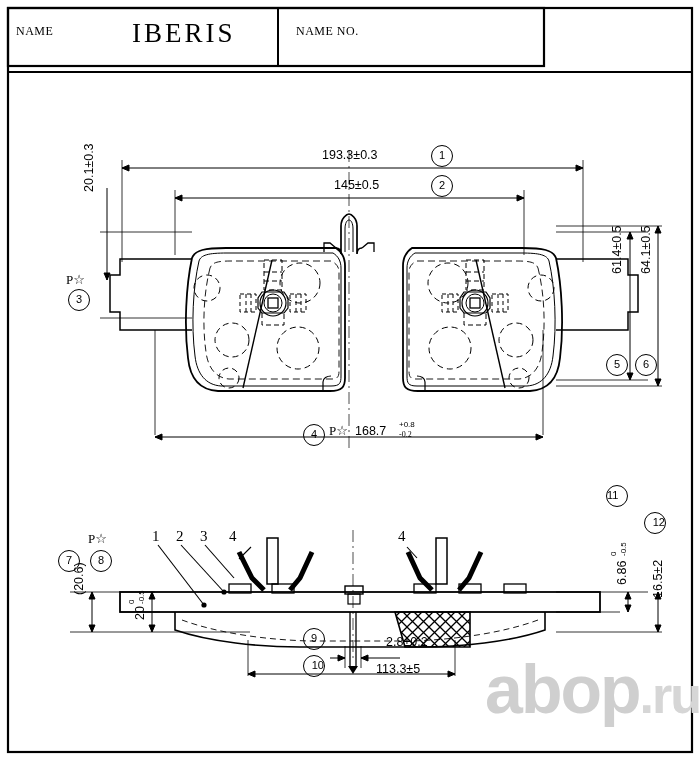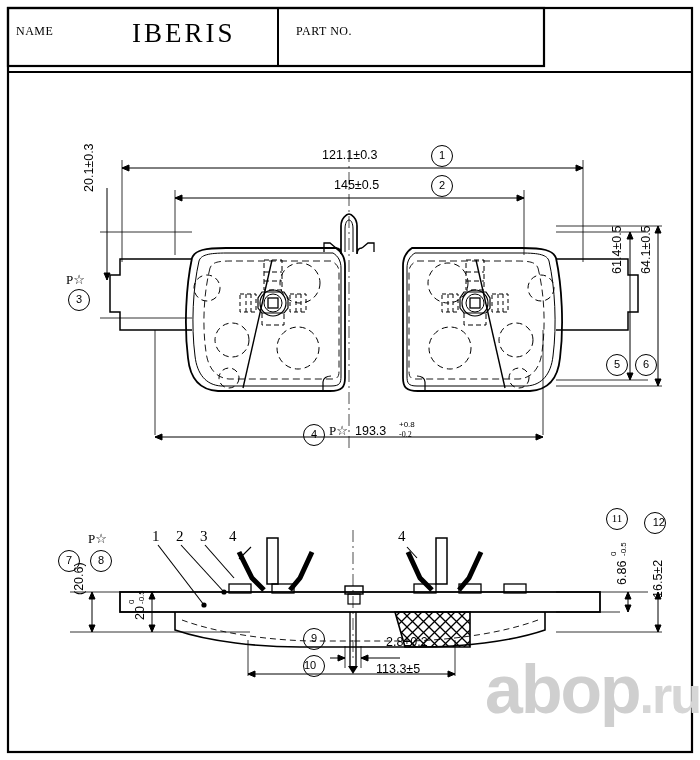--- a/index.html
+++ b/index.html
@@ -345,65 +345,65 @@
         <circle cx="224" cy="592" r="2.6" fill="#000" stroke="none"></circle>
         <line x1="205" y1="545" x2="234" y2="578"></line>
         <line x1="251" y1="547" x2="239" y2="559"></line>
         <line x1="407" y1="547" x2="417" y2="558"></line>
       </g>
     </g>
   </svg>
 
   <div class="tbox ttl-lbl" style="left:16px;top:24px;">NAME</div>
   <div class="tbox ttl-val" style="left:106px;top:18px;margin-left:26px;">IBERIS</div>
-  <div class="tbox ttl-lbl" style="left:296px;top:24px;">PART NO.</div>
-
-  <div class="tbox dim" style="left:322px;top:148px;">121.1±0.3</div>
+  <div class="tbox ttl-lbl" style="left:296px;top:24px;">NAME NO.</div>
+
+  <div class="tbox dim" style="left:322px;top:148px;">193.3±0.3</div>
   <div class="tbox cnum" style="left:431px;top:145px;width:20px;height:20px;border:1.2px solid #000;border-radius:50%;text-align:center;line-height:18px;">1</div>
 
   <div class="tbox dim" style="left:334px;top:178px;">145±0.5</div>
   <div class="tbox cnum" style="left:431px;top:175px;width:20px;height:20px;border:1.2px solid #000;border-radius:50%;text-align:center;line-height:18px;">2</div>
 
   <div class="tbox dim" style="left:82px;top:192px;transform:rotate(-90deg);transform-origin:0 0;">20.1±0.3</div>
   <div class="tbox pstar" style="left:66px;top:272px;">P☆</div>
   <div class="tbox cnum" style="left:68px;top:289px;width:20px;height:20px;border:1.2px solid #000;border-radius:50%;text-align:center;line-height:18px;">3</div>
 
   <div class="tbox dim" style="left:610px;top:274px;transform:rotate(-90deg);transform-origin:0 0;">61.4±0.5</div>
   <div class="tbox cnum" style="left:606px;top:354px;width:20px;height:20px;border:1.2px solid #000;border-radius:50%;text-align:center;line-height:18px;">5</div>
 
   <div class="tbox dim" style="left:639px;top:274px;transform:rotate(-90deg);transform-origin:0 0;">64.1±0.5</div>
   <div class="tbox cnum" style="left:635px;top:354px;width:20px;height:20px;border:1.2px solid #000;border-radius:50%;text-align:center;line-height:18px;">6</div>
 
   <div class="tbox cnum" style="left:303px;top:424px;width:20px;height:20px;border:1.2px solid #000;border-radius:50%;text-align:center;line-height:18px;">4</div>
   <div class="tbox pstar" style="left:329px;top:423px;">P☆</div>
-  <div class="tbox dim" style="left:355px;top:424px;">193.3</div>
+  <div class="tbox dim" style="left:355px;top:424px;">168.7</div>
   <div class="tbox dimsm" style="left:399px;top:420px;">+0.8</div>
   <div class="tbox dimsm" style="left:399px;top:430px;font-family:Liberation Serif, serif;">-0.2</div>
 
   <div class="tbox cnum" style="left:58px;top:550px;width:20px;height:20px;border:1.2px solid #000;border-radius:50%;text-align:center;line-height:18px;">7</div>
   <div class="tbox dim" style="left:72px;top:595px;transform:rotate(-90deg);transform-origin:0 0;">(20.6)</div>
 
   <div class="tbox pstar" style="left:88px;top:531px;">P☆</div>
   <div class="tbox cnum" style="left:90px;top:550px;width:20px;height:20px;border:1.2px solid #000;border-radius:50%;text-align:center;line-height:18px;">8</div>
   <div class="tbox dim" style="left:133px;top:620px;transform:rotate(-90deg);transform-origin:0 0;">20</div>
   <div class="tbox dimsm" style="left:127px;top:604px;transform:rotate(-90deg);transform-origin:0 0;">0</div>
   <div class="tbox dimsm" style="left:137px;top:604px;transform:rotate(-90deg);transform-origin:0 0;">-0.5</div>
 
-  <div class="tbox cnum" style="left:606px;top:508px;width:20px;height:20px;border:1.2px solid #000;border-radius:50%;text-align:center;line-height:18px;font-family:Liberation Serif, serif;">11</div>
+  <div class="tbox cnum" style="left:606px;top:485px;width:20px;height:20px;border:1.2px solid #000;border-radius:50%;text-align:left;line-height:18px;">11</div>
   <div class="tbox dim" style="left:615px;top:585px;transform:rotate(-90deg);transform-origin:0 0;">6.86</div>
   <div class="tbox dimsm" style="left:609px;top:556px;transform:rotate(-90deg);transform-origin:0 0;">0</div>
   <div class="tbox dimsm" style="left:619px;top:556px;transform:rotate(-90deg);transform-origin:0 0;">-0.5</div>
 
   <div class="tbox cnum" style="left:644px;top:512px;width:20px;height:20px;border:1.2px solid #000;border-radius:50%;text-align:right;line-height:18px;">12</div>
   <div class="tbox dim" style="left:651px;top:598px;transform:rotate(-90deg);transform-origin:0 0;">16.5±2</div>
 
   <div class="tbox cnum" style="left:303px;top:628px;width:20px;height:20px;border:1.2px solid #000;border-radius:50%;text-align:center;line-height:18px;">9</div>
   <div class="tbox dim" style="left:386px;top:635px;">2.8±0.2</div>
 
-  <div class="tbox cnum" style="left:303px;top:655px;width:20px;height:20px;border:1.2px solid #000;border-radius:50%;text-align:left;line-height:18px;">10</div>
+  <div class="tbox cnum" style="left:303px;top:655px;width:20px;height:20px;border:1.2px solid #000;border-radius:50%;text-align:right;line-height:18px;">10</div>
   <div class="tbox dim" style="left:336px;top:662px;margin-left:40px;">113.3±5</div>
 
   <div class="tbox call" style="left:152px;top:528px;">1</div>
   <div class="tbox call" style="left:176px;top:528px;">2</div>
   <div class="tbox call" style="left:200px;top:528px;">3</div>
   <div class="tbox call" style="left:229px;top:528px;">4</div>
   <div class="tbox call" style="left:398px;top:528px;">4</div>
 
 </div>
 

